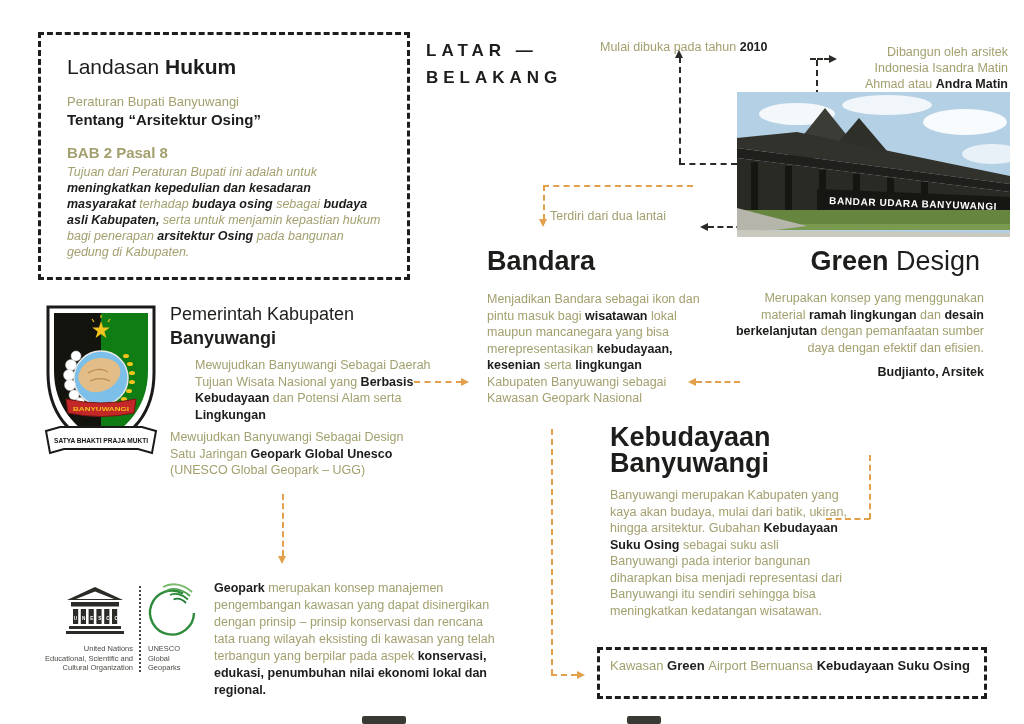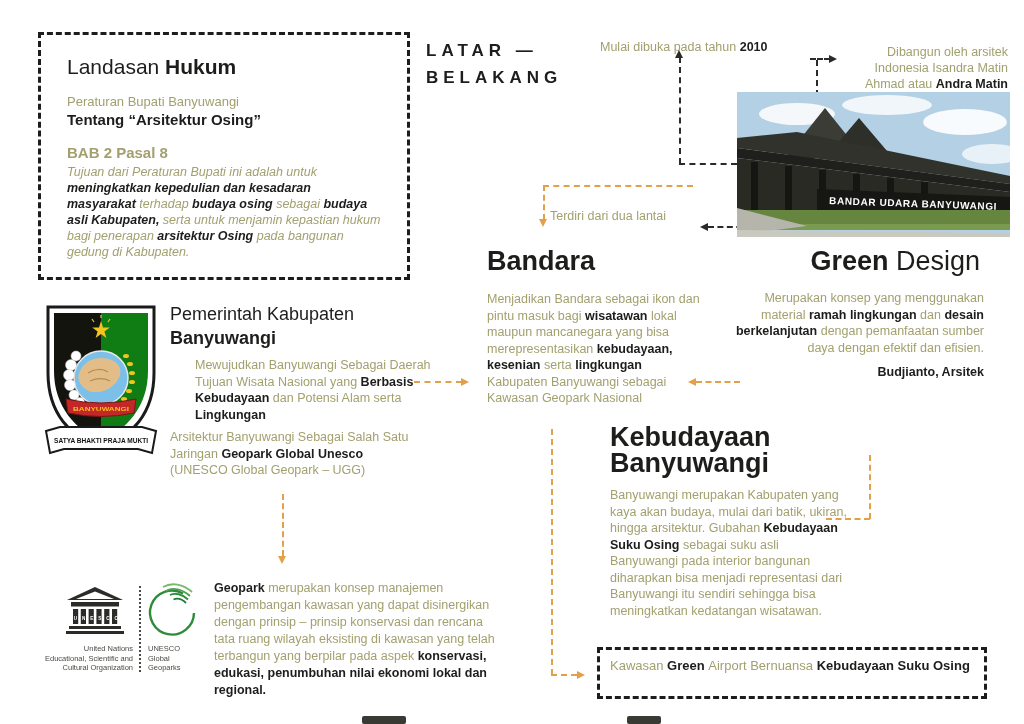--- a/index.html
+++ b/index.html
@@ -156,21 +156,21 @@
         <ellipse cx="84" cy="98" rx="3" ry="2"></ellipse>
     </g>
     <path d="M26,98 Q61,106 96,98 L94,112 Q61,119 28,112 Z" fill="#c42727" stroke="#7a1515" stroke-width="1"></path>
     <text x="61" y="110" text-anchor="middle" font-size="6" font-weight="bold" fill="#f2c41d" textLength="56" lengthAdjust="spacingAndGlyphs">BANYUWANGI</text>
     <path d="M6,130 L20,126 L102,126 L116,130 L112,152 L98,148 L24,148 L10,152 Z" fill="#ffffff" stroke="#1a1a1a" stroke-width="2"></path>
     <text x="61" y="141.5" text-anchor="middle" font-size="7" font-weight="bold" fill="#141414" textLength="94" lengthAdjust="spacingAndGlyphs">SATYA BHAKTI PRAJA MUKTI</text>
   </svg>
 
   <div class="h1" style="left:170px;top:302px;font-size:18px;line-height:24px;"><span class="seg-hl">Pemerintah Kabupaten</span><br><span class="seg-hb">Banyuwangi</span></div>
   <div class="para" style="left:157px;top:357px;width:242px;margin-left:38px;"><span class="seg-o">Mewujudkan Banyuwangi Sebagai Daerah Tujuan Wisata Nasional yang </span><span class="seg-b">Berbasis Kebudayaan </span><span class="seg-o">dan Potensi Alam serta </span><span class="seg-b">Lingkungan</span></div>
-  <div class="para" style="left:170px;top:429px;width:242px;"><span class="seg-o">Arsitektur Banyuwangi Sebagai Salah Satu Jaringan </span><span class="seg-b">Geopark Global Unesco </span><span class="seg-o">(UNESCO Global Geopark – UGG)</span></div>
+  <div class="para" style="left:170px;top:429px;width:242px;"><span class="seg-o">Mewujudkan Banyuwangi Sebagai Design Satu Jaringan </span><span class="seg-b">Geopark Global Unesco </span><span class="seg-o">(UNESCO Global Geopark – UGG)</span></div>
 
   <div>
     <div class="vline ol" style="left:282px;top:494px;height:62px;"></div>
     <div class="tri down ot abs" style="left:278px;top:556px;"></div>
   </div>
 
   <div class="h1" style="left:610px;top:424px;"><span class="seg-hb">Kebudayaan</span><br><span class="seg-hb">Banyuwangi</span></div>
   <div class="para" style="left:610px;top:487px;width:238px;"><span class="seg-o">Banyuwangi merupakan Kabupaten yang kaya akan budaya, mulai dari batik, ukiran, hingga arsitektur. Gubahan </span><span class="seg-b">Kebudayaan Suku Osing </span><span class="seg-o">sebagai suku asli Banyuwangi pada interior bangunan diharapkan bisa menjadi representasi dari Banyuwangi itu sendiri sehingga bisa meningkatkan kedatangan wisatawan.</span></div>
 
   <div>

